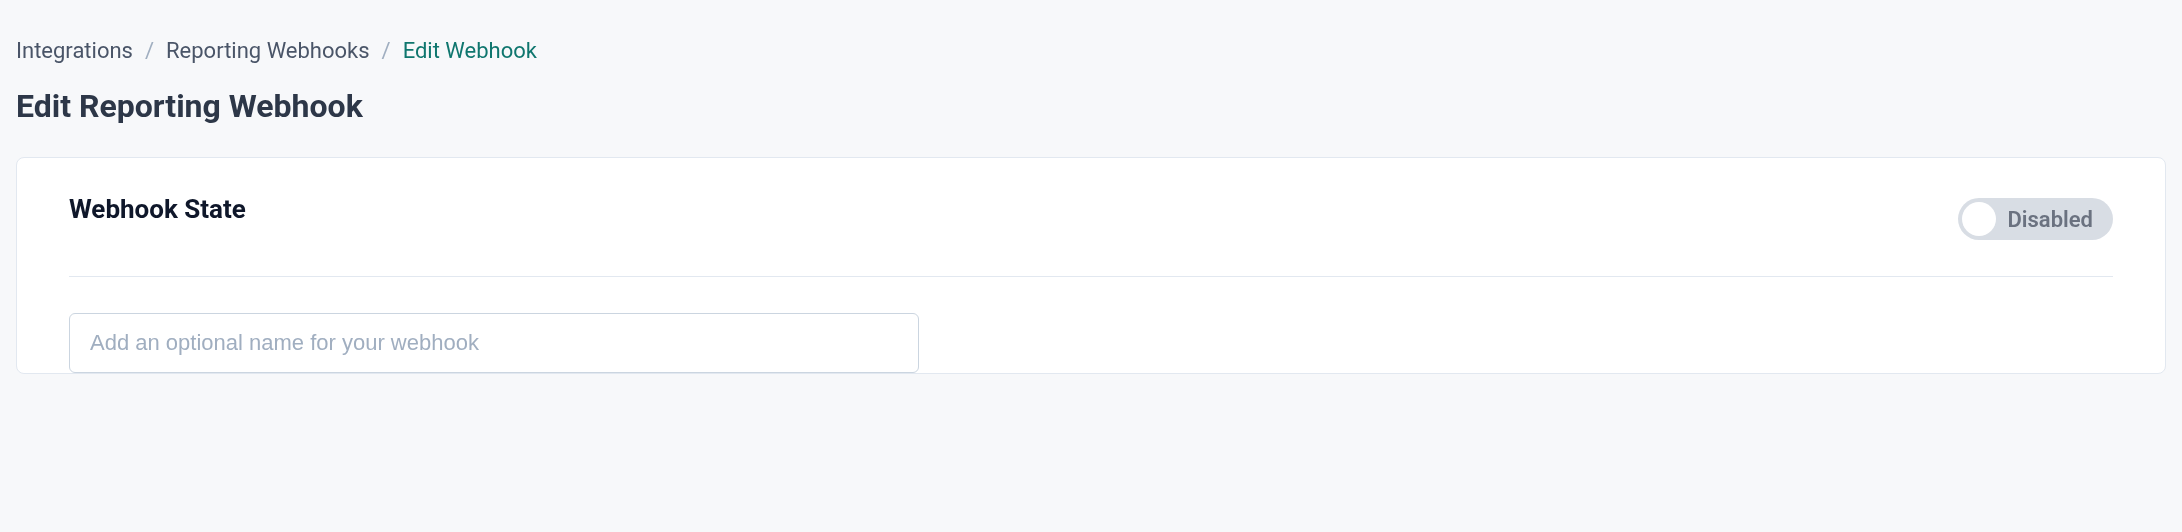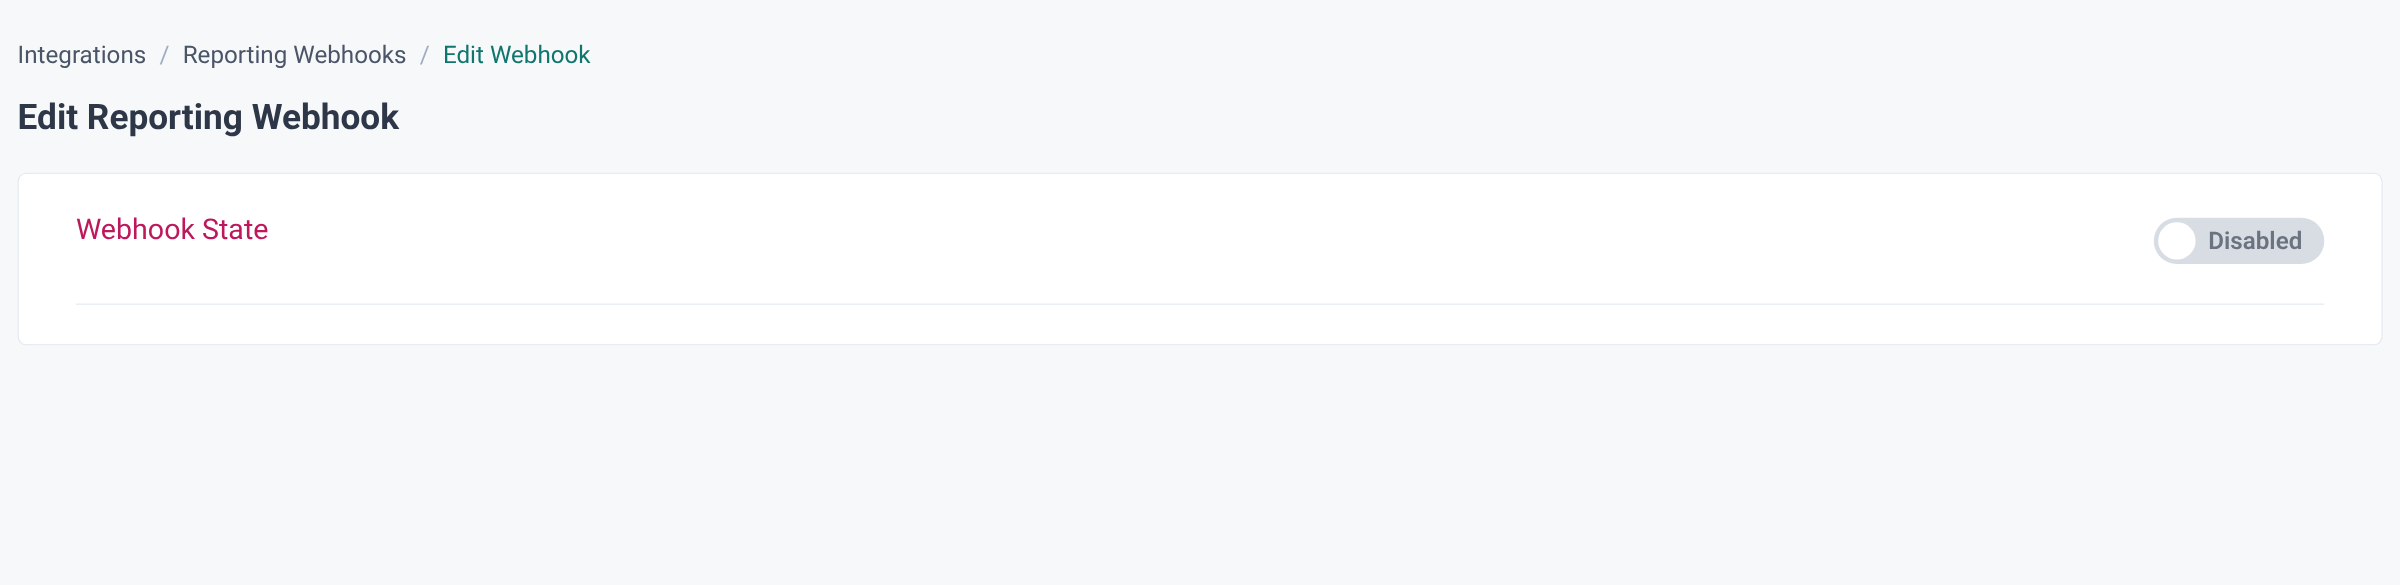--- a/index.html
+++ b/index.html
@@ -44,22 +44,22 @@
       padding: 36px 52px 0 52px;
     }
     .state-row {
       display: flex;
       justify-content: space-between;
       align-items: flex-start;
       margin-bottom: 36px;
     }
     .state-text h2 {
       font-size: 26px;
-      font-weight: 400;
-      color: #be185d;
+      font-weight: 700;
+      color: #0f172a;
       margin-bottom: 10px;
     }
     .state-text p {
       font-size: 22px;
       color: #4a5568;
     }
     .toggle {
       display: flex;
       align-items: center;
       background: #d8dde4;
@@ -128,14 +128,15 @@
     </div>
     <div class="toggle">
       <div class="toggle-knob"></div>
       <span class="toggle-label">Disabled</span>
     </div>
   </div>
 
   <hr class="divider">
 
   <div>
+    <input type="text" class="text-input" placeholder="Add an optional name for your webhook" style="">
   </div>
 </div>
 
 </body></html>

